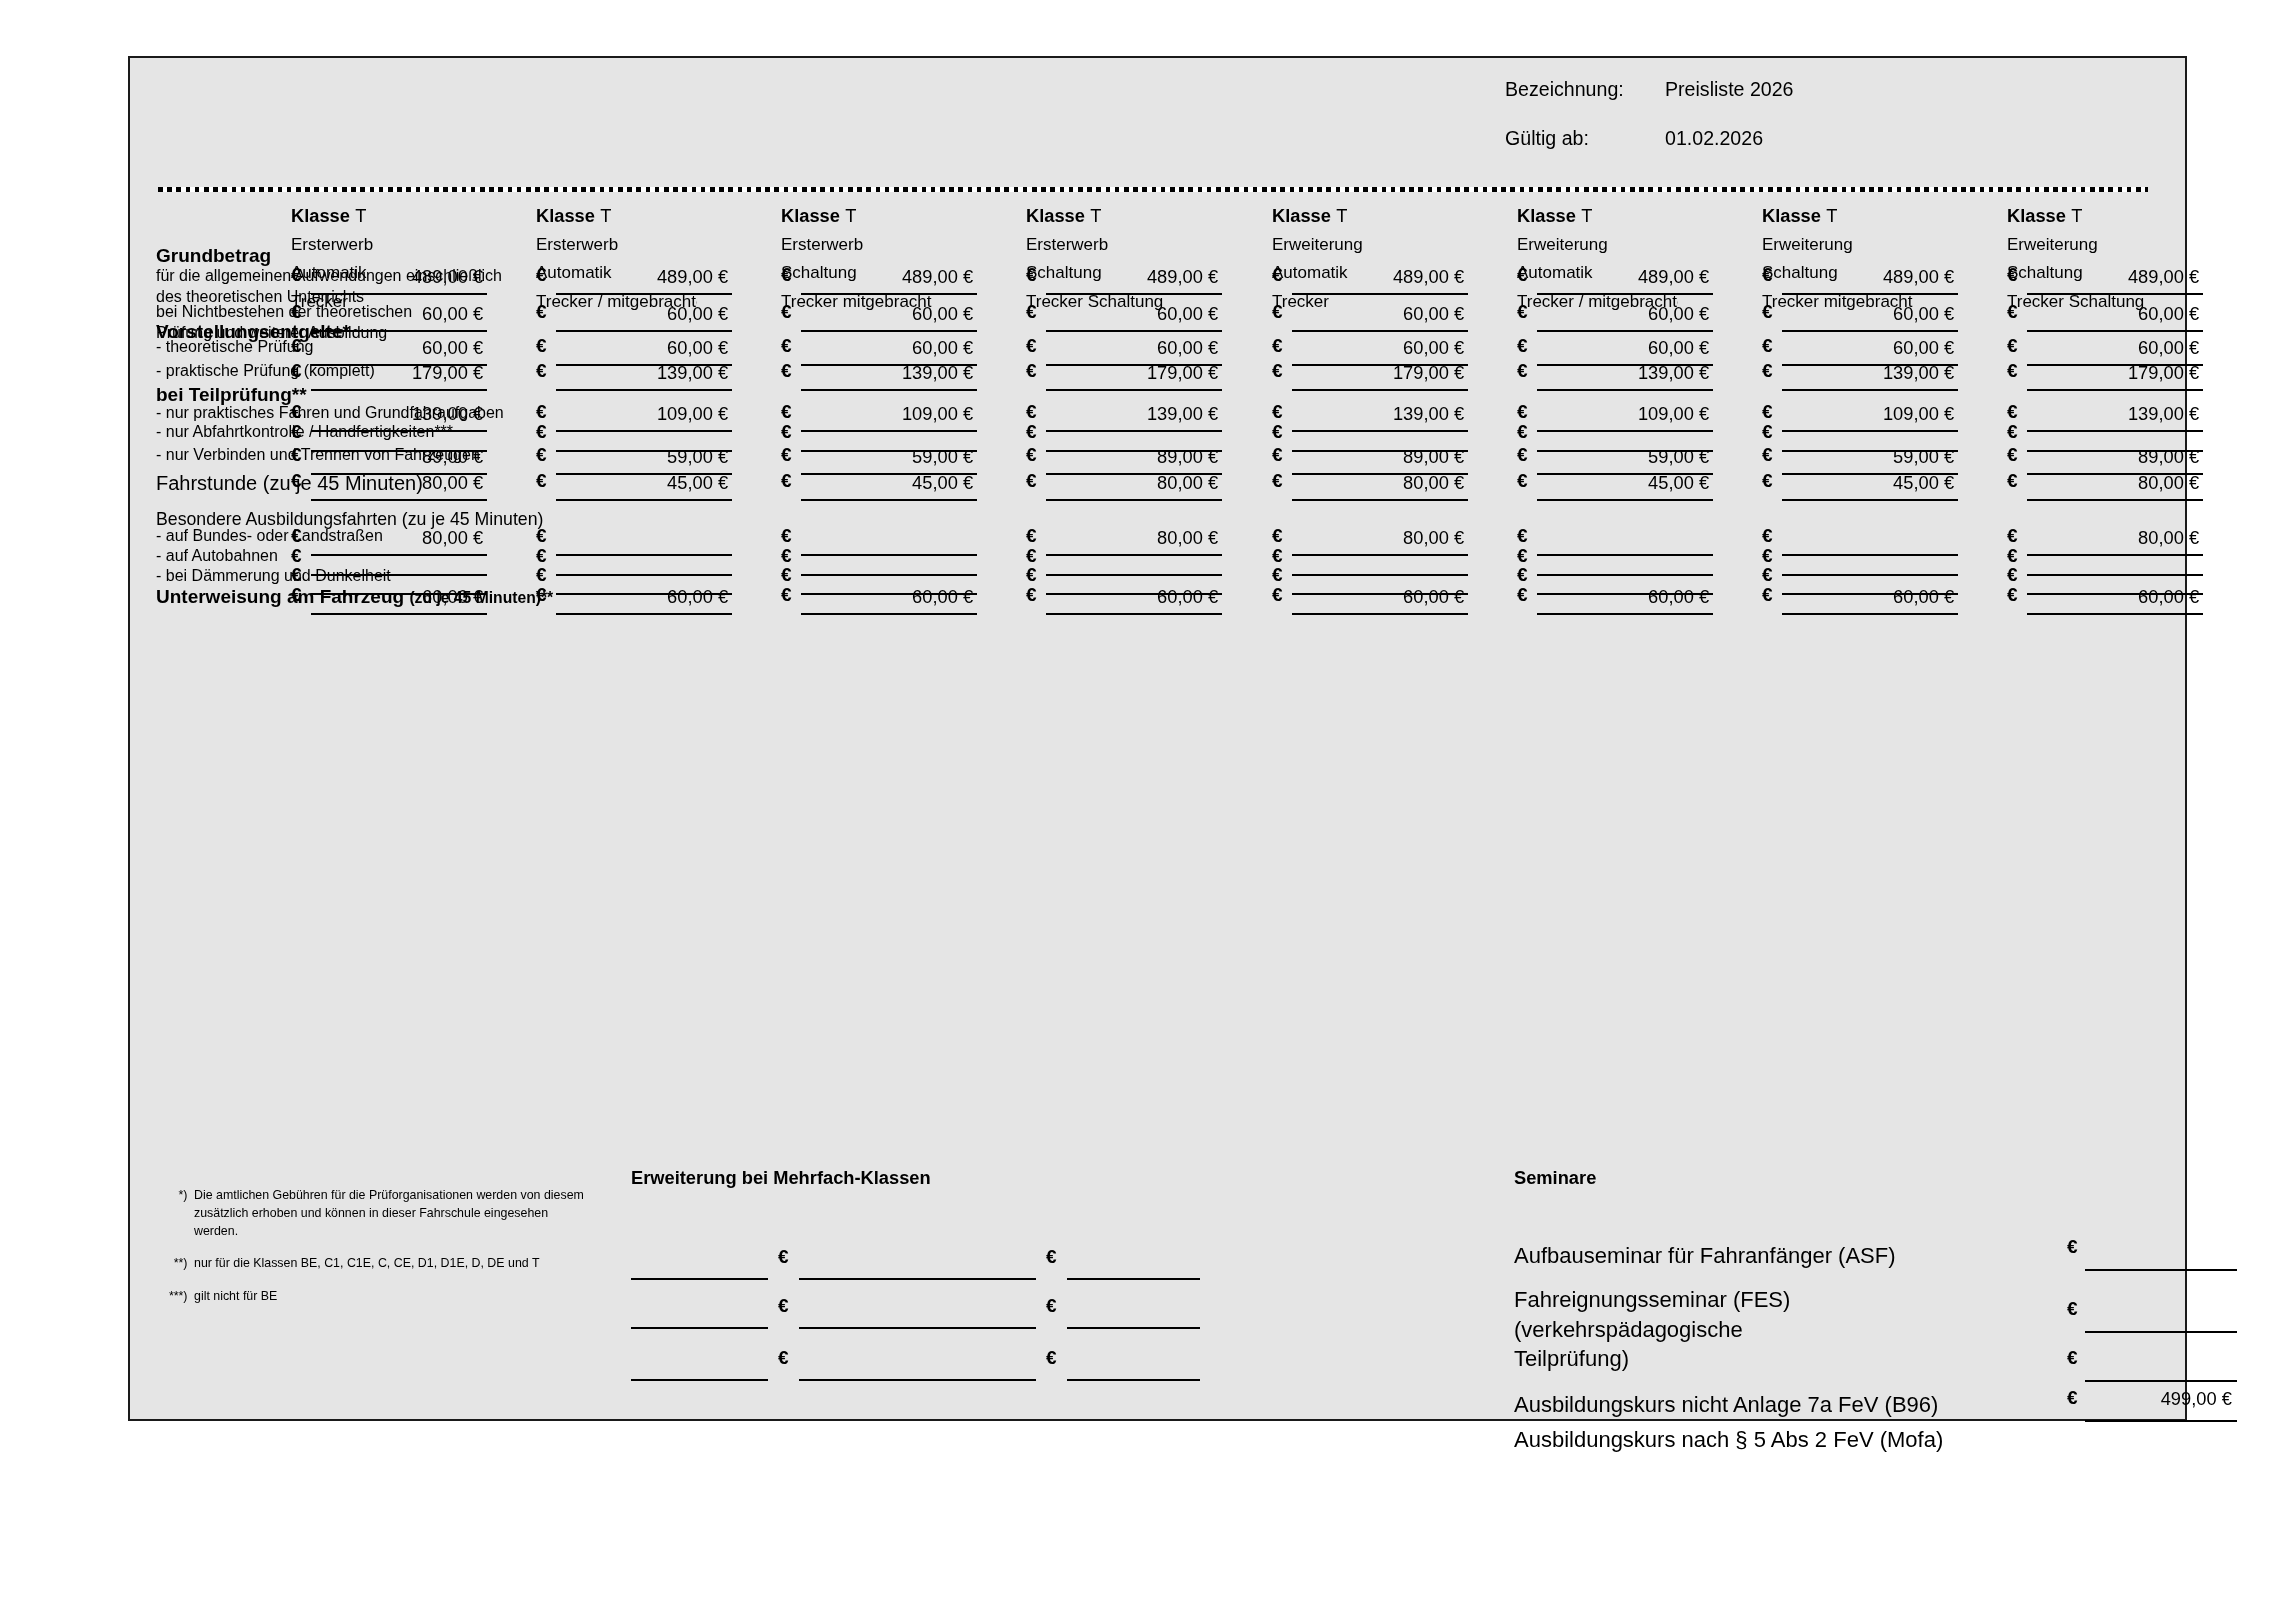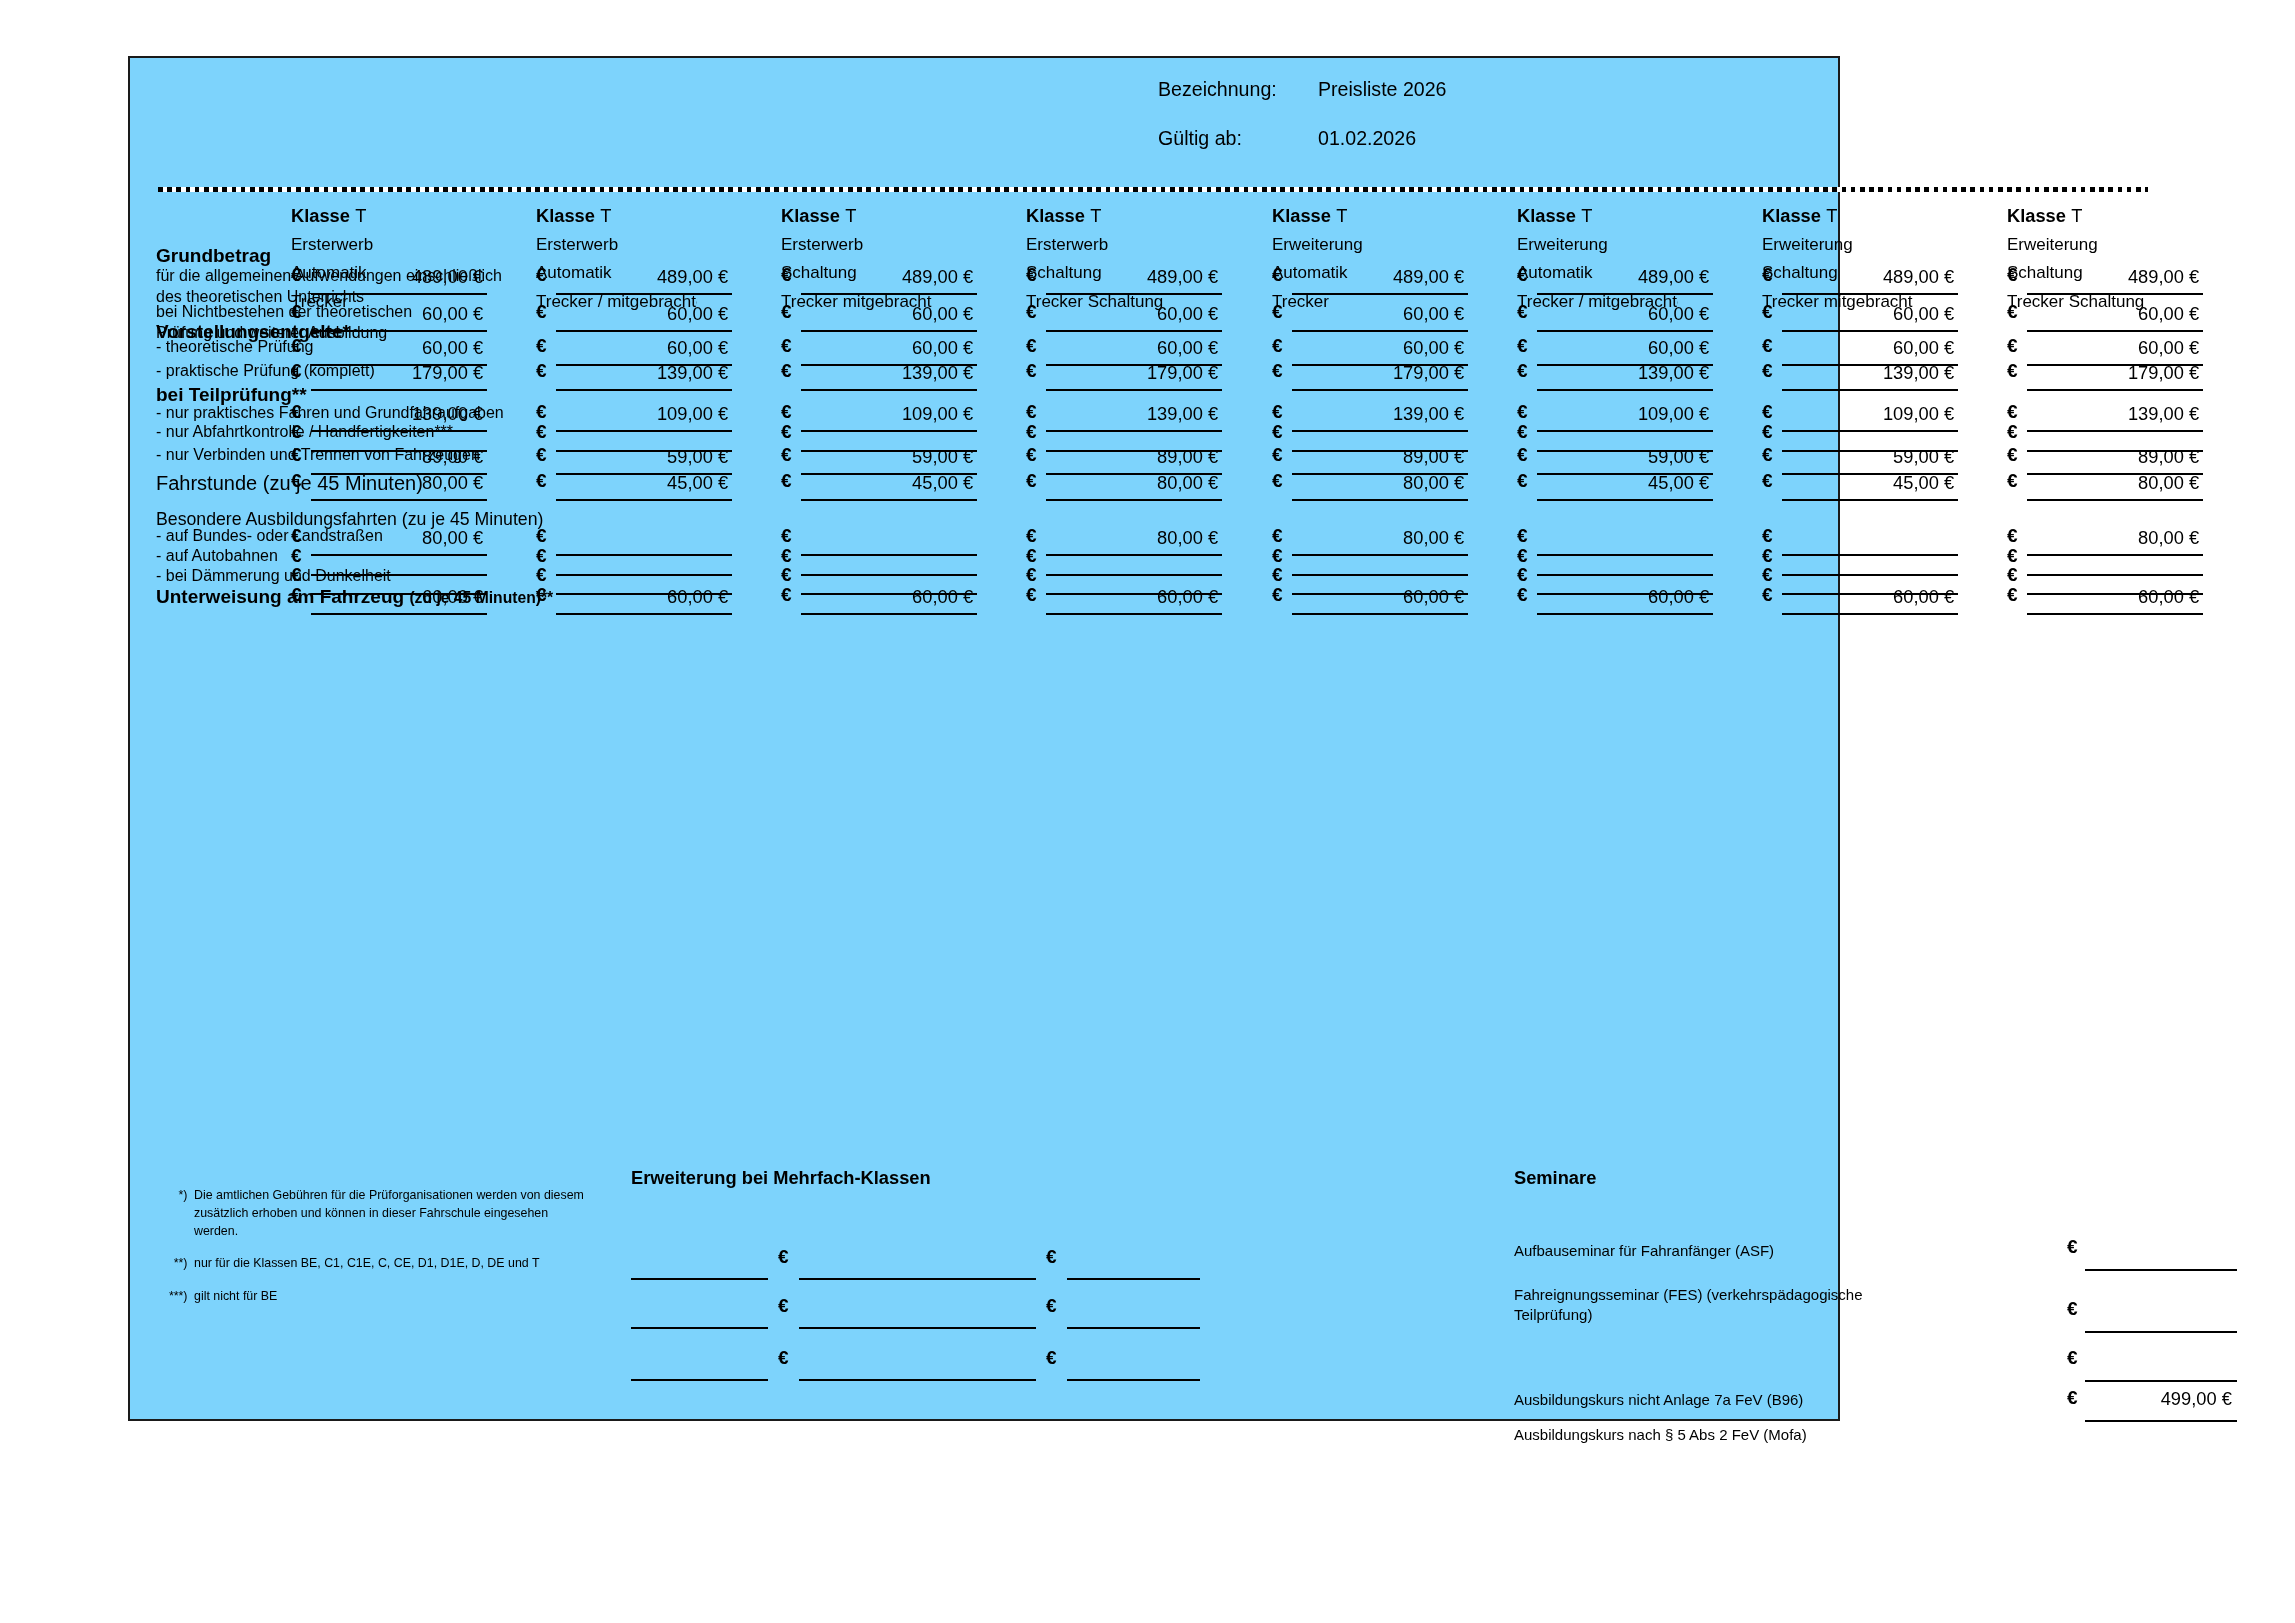--- a/index.html
+++ b/index.html
@@ -6,23 +6,23 @@
   html, body {
     width: 2295px; height: 1624px;
     background: #ffffff;
     font-family: "Liberation Sans", sans-serif;
     color: #000000;
     overflow: hidden;
   }
   #sheet {
     position: absolute;
     left: 128px; top: 56px;
-    width: 1712px; height: 1365px;
+    width: 2059px; height: 1365px;
     border: 2px solid #1a1a1a;
-    background: #7dd3fc;
+    background: #e5e5e5;
   }
 
   
   .hdr-meta {
     position: absolute; right: 52px; top: 19.6px;
     width: 628px;
     font-size: 19.6px;
   }
   .hdr-row { display: flex; align-items: baseline; margin-bottom: 26px; }
   .hdr-label { width: 160px; flex: 0 0 160px; }
@@ -115,21 +115,21 @@
     position: absolute;
     height: 34px;
   }
   .mk-eur .eur {
     position: absolute; left: 0; top: 0; font-size: 19px; font-weight: 700;
   }
   .mk-eur .rule {
     position: absolute; left: 21px; right: 0; bottom: 0;
     border-bottom: 2px solid #000;
   }
-  .sem-label { position: absolute; font-size: 15px; line-height: 1.35; width: 497px; }
+  .sem-label { position: absolute; font-size: 22px; line-height: 1.35; width: 497px; }
   .sem-cell {
     position: absolute; left: 1977px; width: 190px; height: 35px;
   }
   .sem-cell .eur { position: absolute; left: 0; top: 0; font-size: 19px; font-weight: 700; }
   .sem-cell .amt {
     position: absolute; left: 19.6px; right: 0; top: 1.3px; text-align: right;
     padding-right: 5.2px; font-size: 18.3px; white-space: nowrap;
   }
   .sem-cell .rule {
     position: absolute; left: 18.3px; right: 0; bottom: 0; border-bottom: 2px solid #000;

